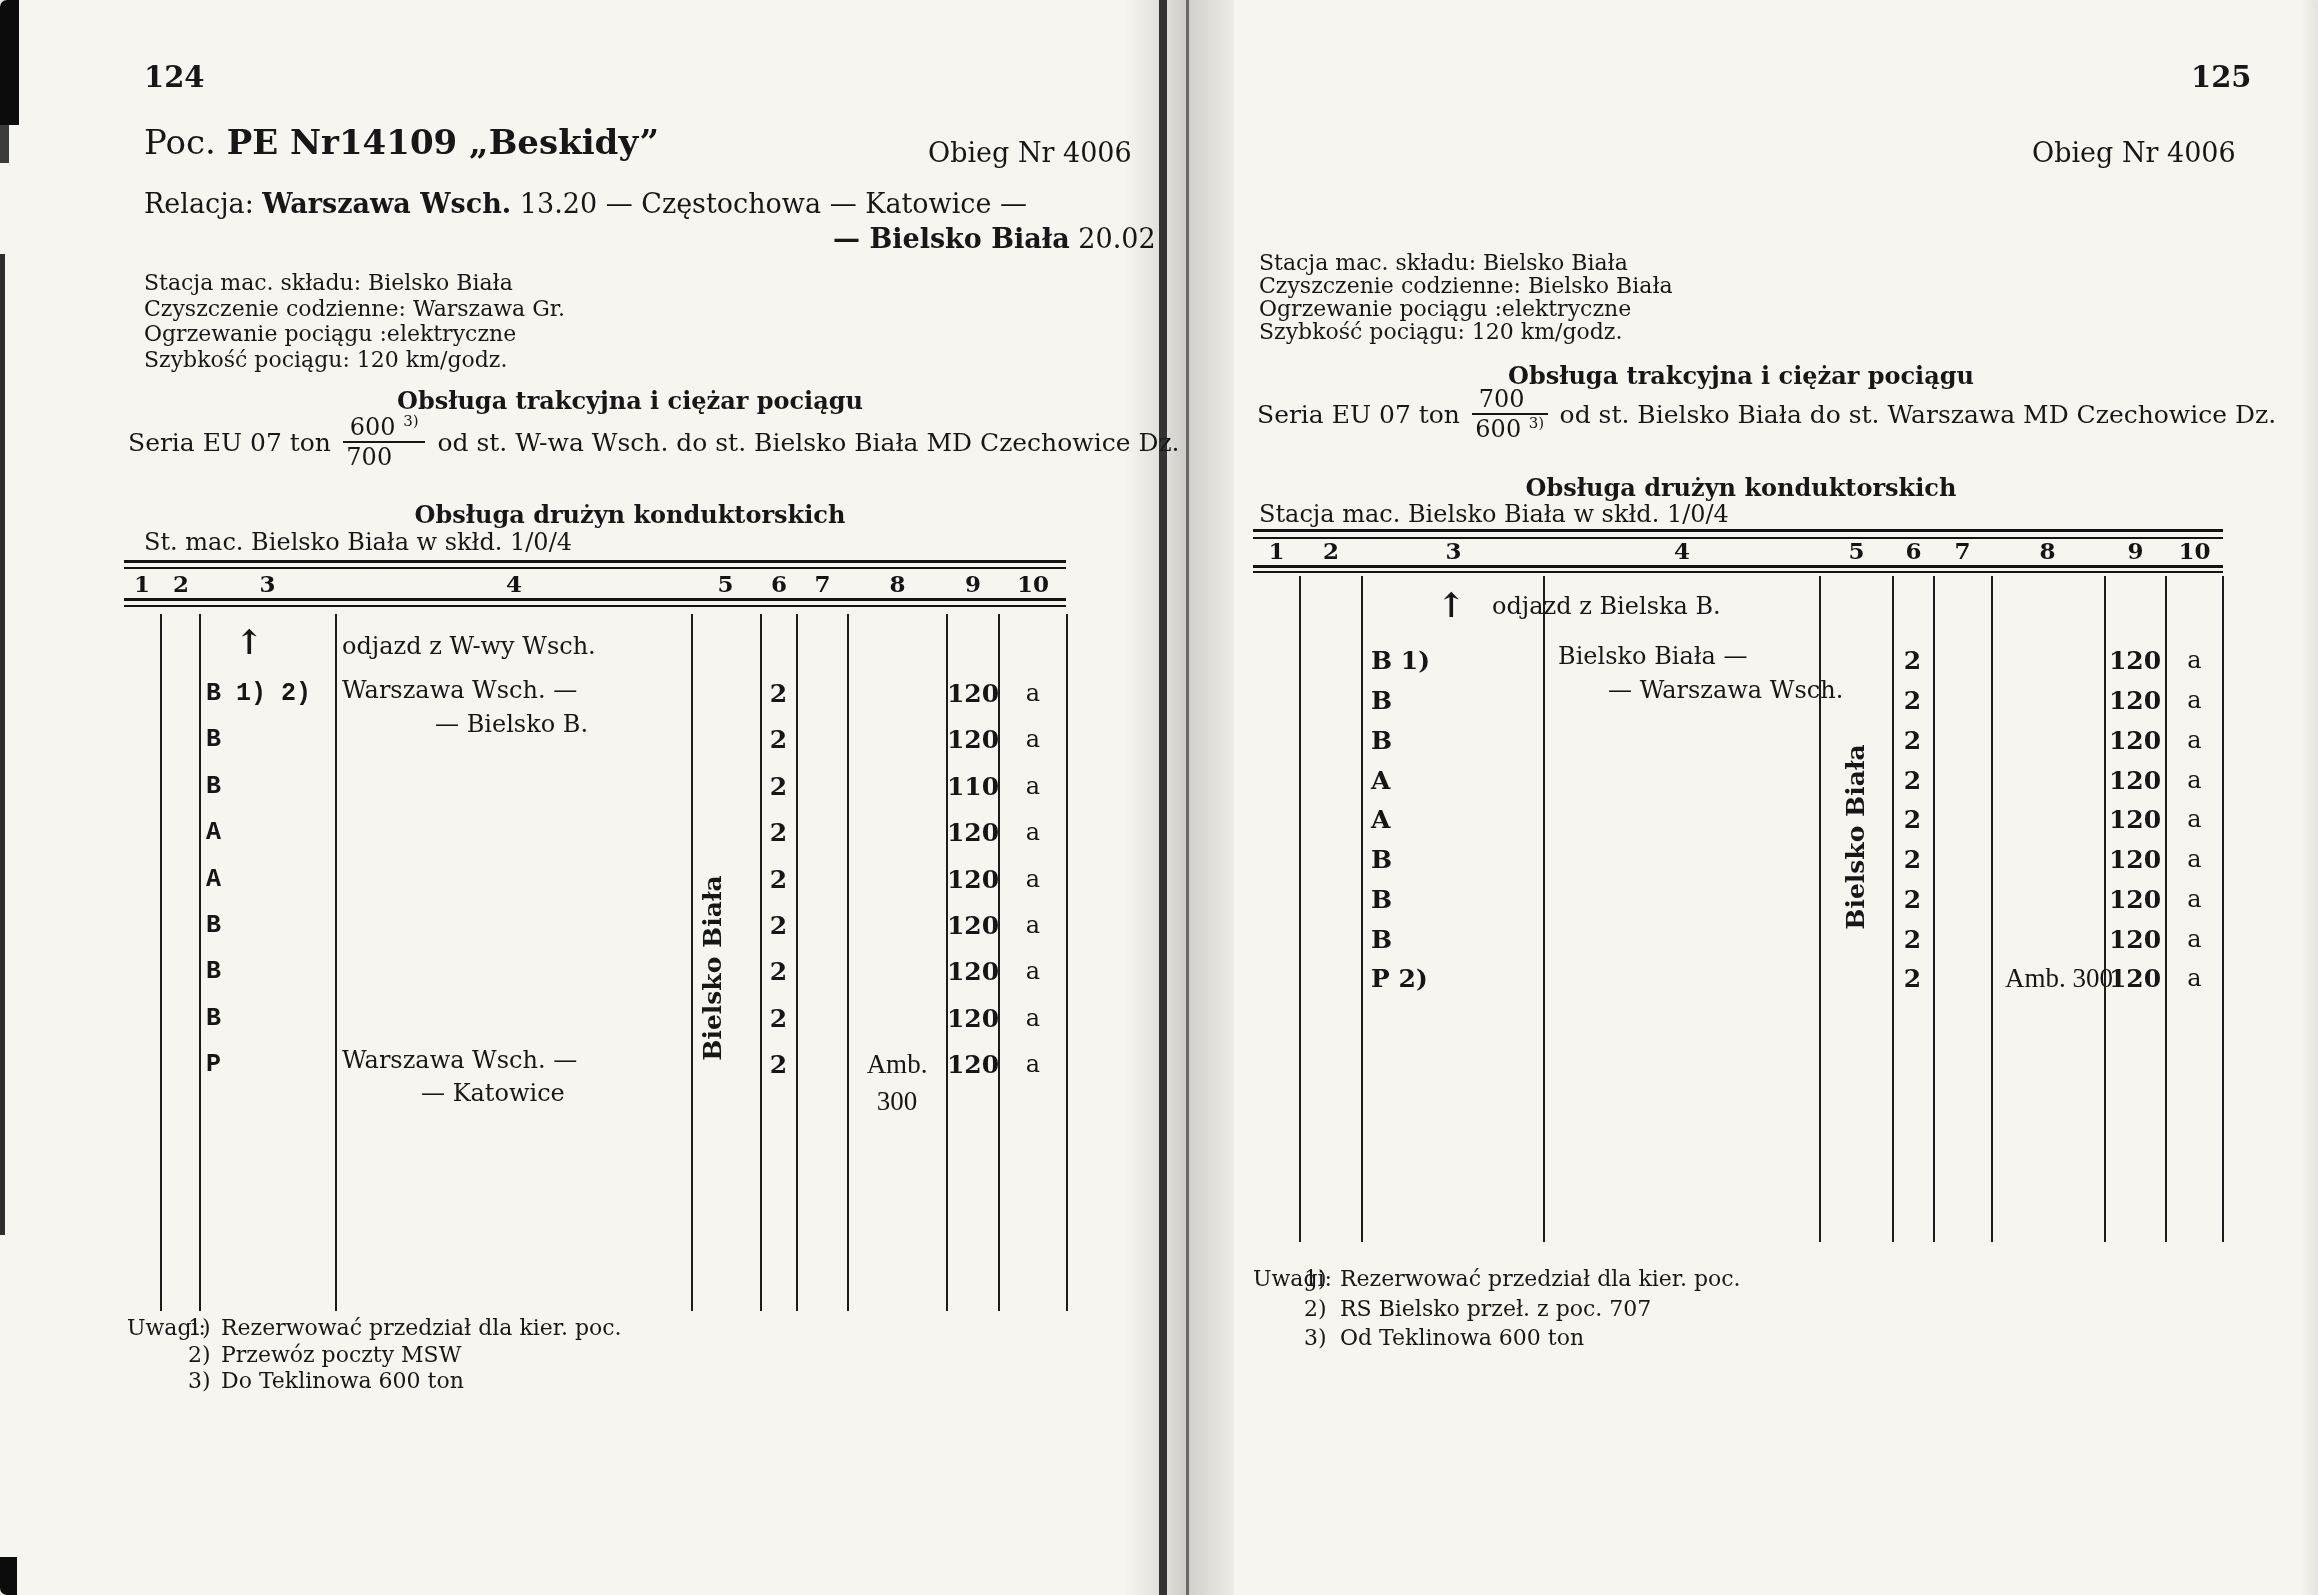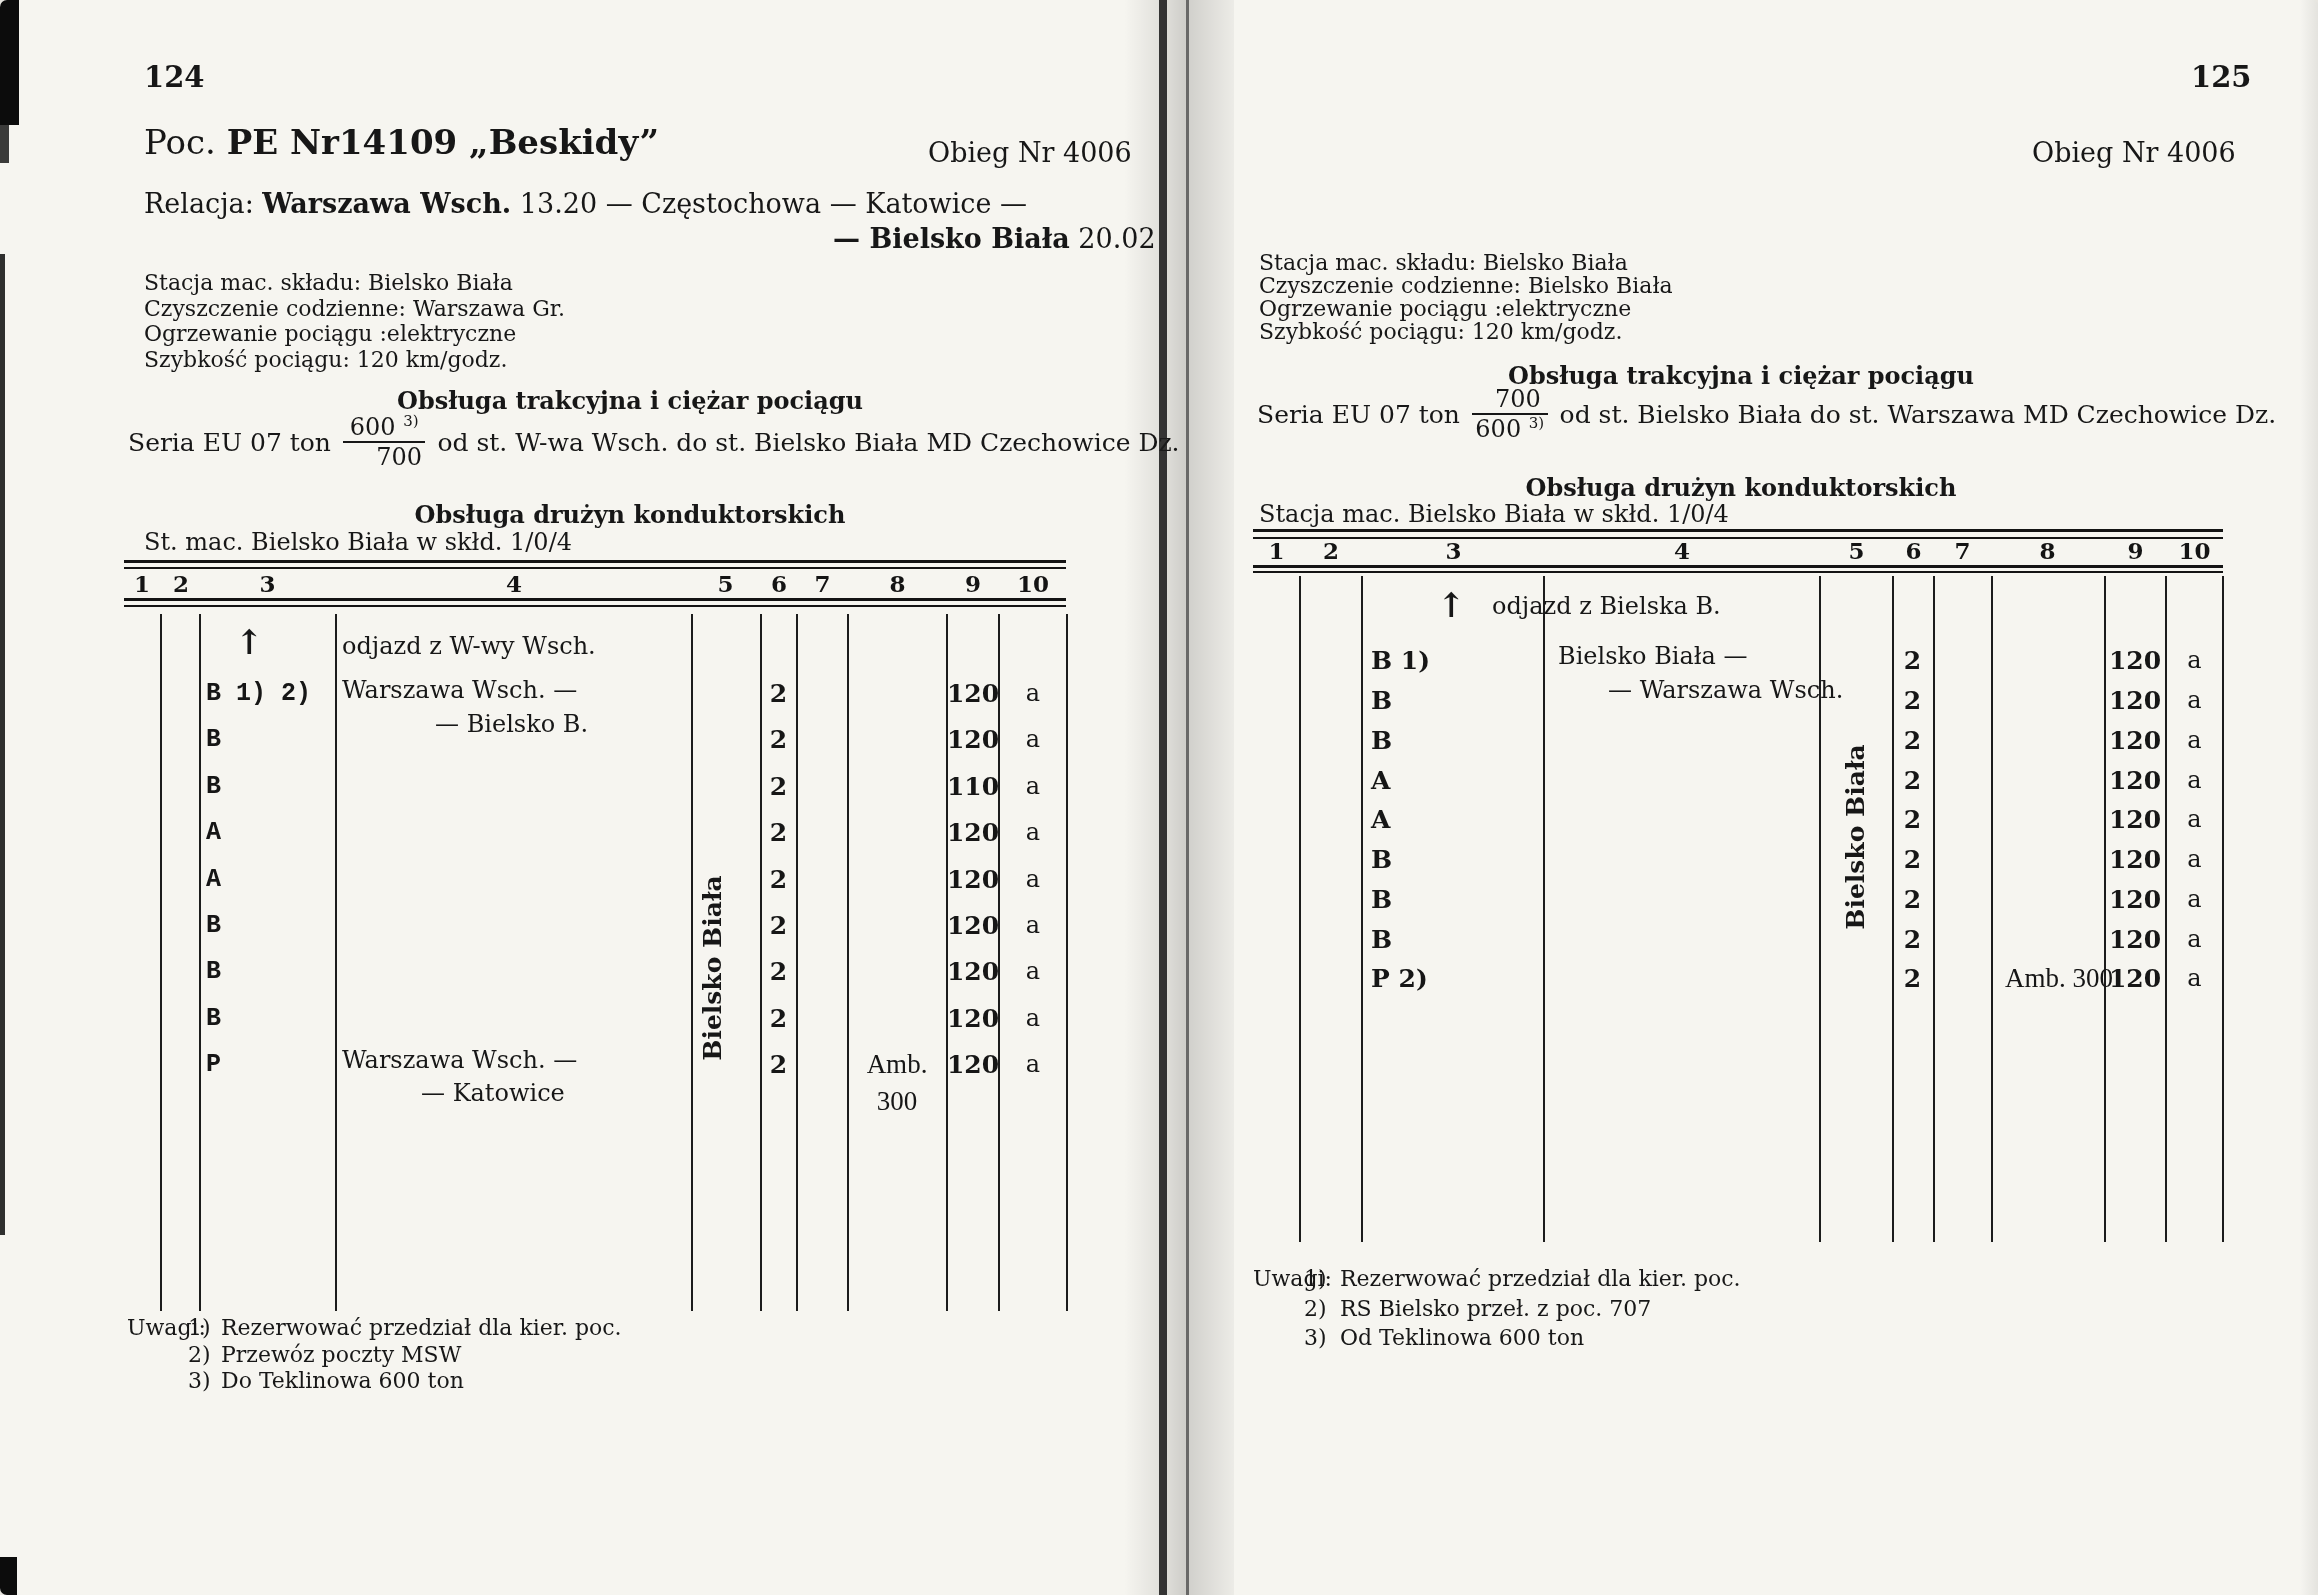--- a/index.html
+++ b/index.html
@@ -37,21 +37,21 @@
   .pgL .spd{left:939px;width:68px;}
   .pgL .brk{left:1005px;width:56px;}
   .pgL .amb{left:849px;width:96px;}
   .pgR .cls{left:1371px;}
   .pgR .cnt{left:1883px;width:59px;}
   .pgR .spd{left:2101px;width:68px;}
   .pgR .brk{left:2165px;width:59px;}
   .pgR .amb{left:2005px;width:108px;}
   
   .seria{position:absolute;display:flex;align-items:center;gap:12px;font-size:25px;color:#171717;white-space:nowrap;}
-  .frac{display:inline-flex;flex-direction:column;text-align:right;font-size:24px;line-height:28px;}
+  .frac{display:inline-flex;flex-direction:column;text-align:left;font-size:24px;line-height:28px;}
   .ftop{border-bottom:2.5px solid #171717;padding:0 6.8px;}
   .fbot{padding:0 3.4px;}
   .frac sup{font-size:15px;line-height:8.5px;}
   .vrot{transform:rotate(-90deg);}
   
   .spine-band{position:absolute;left:1124px;top:0;width:110px;height:1595px;
     background:linear-gradient(to right, rgba(0,0,0,0) 0%, rgba(0,0,0,0.10) 40%, rgba(0,0,0,0.16) 55%, rgba(0,0,0,0.04) 100%);}
   .spine-line-a{position:absolute;left:1159px;top:0;width:7.6px;height:1595px;background:#1b1b1b;opacity:.88;}
   .spine-line-b{position:absolute;left:1186px;top:0;width:3.4px;height:1595px;background:#3c3c3c;opacity:.7;}
   .edge-mark{position:absolute;background:#0c0c0c;}

